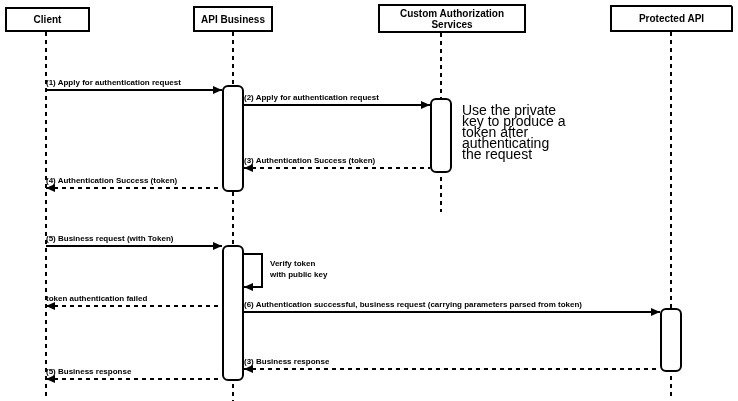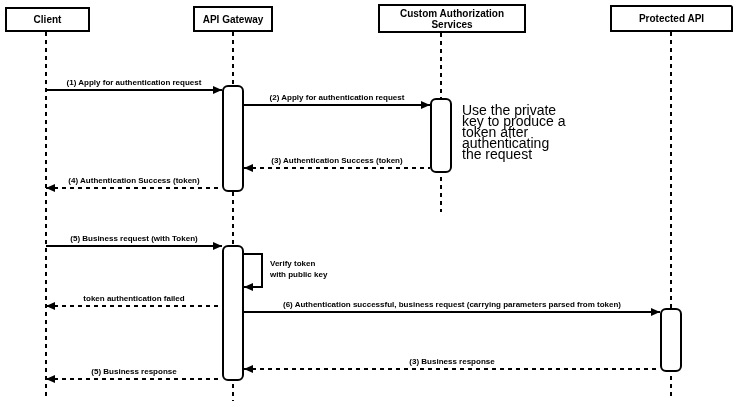--- a/index.html
+++ b/index.html
@@ -22,21 +22,21 @@
   .activation{
     position:absolute;box-sizing:border-box;width:22px;border:2px solid #000;
     border-radius:6px;background:#fff;z-index:2;
   }
   
   .msg{position:absolute;height:0;z-index:4;}
   .msg .line{position:absolute;left:0;right:0;top:-1px;height:2px;}
   .line.solid{background:#000;}
   .line.dashed{background:repeating-linear-gradient(90deg,#000 0 4px,transparent 4px 8px);}
   .msg-label{
-    position:absolute;left:0;right:0;bottom:3px;text-align:center;
+    position:absolute;left:0;right:0;bottom:3px;
     font-size:8px;font-weight:bold;white-space:nowrap;
   }
   .arrow{position:absolute;width:0;height:0;top:-4px;
     border-top:4px solid transparent;border-bottom:4px solid transparent;}
   .arrow.right{right:0;border-left:9px solid #000;}
   .arrow.left{left:0;border-right:9px solid #000;}
   
   .selfmsg{position:absolute;left:244px;top:253px;width:19px;height:30px;z-index:4;}
   .selfmsg .seg{position:absolute;background:#000;}
   .self-label{
@@ -57,21 +57,21 @@
 
   <div class="lifeline" style="left:45px;top:32px;height:366px"></div>
   <div class="lifeline" style="left:232px;top:32px;height:369px"></div>
   <div class="lifeline" style="left:440px;top:33px;height:179px"></div>
   <div class="lifeline" style="left:670px;top:32px;height:364px"></div>
 
   <div class="participant" style="left:5px;top:7px;width:85px;height:25px">
     <span>Client</span>
   </div>
   <div class="participant" style="left:193px;top:6px;width:80px;height:26px">
-    <span>API Gateway</span>
+    <span>API Business</span>
   </div>
   <div class="participant" style="left:378px;top:4px;width:148px;height:29px">
     <span>Custom Authorization Services</span>
   </div>
   <div class="participant" style="left:610px;top:5px;width:123px;height:27px">
     <span>Protected API</span>
   </div>
 
   <div class="activation" style="left:222px;top:85px;height:107px"></div>
   <div class="activation" style="left:430px;top:98px;height:75px"></div>

